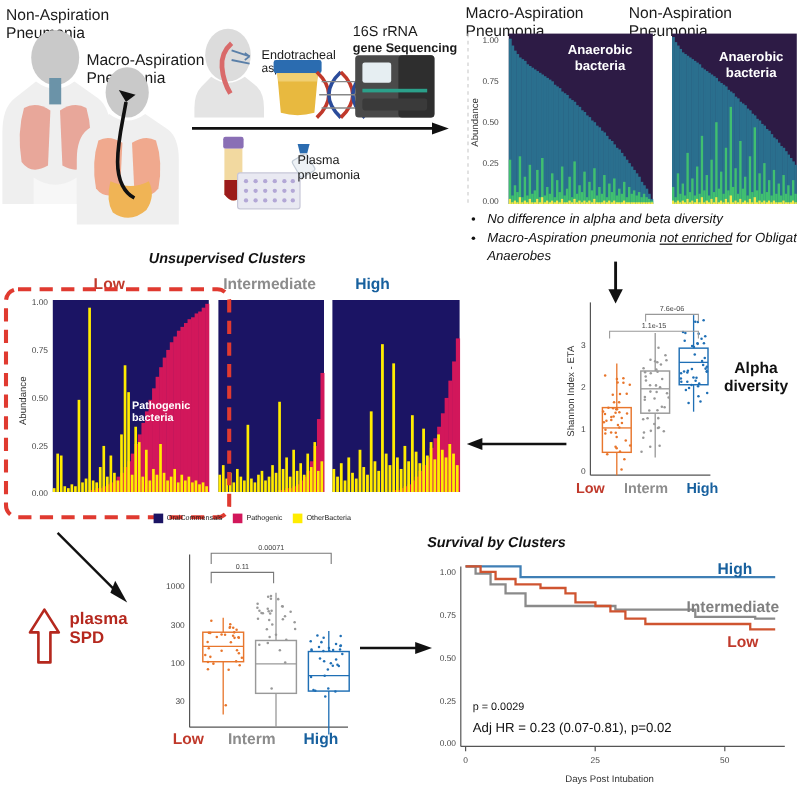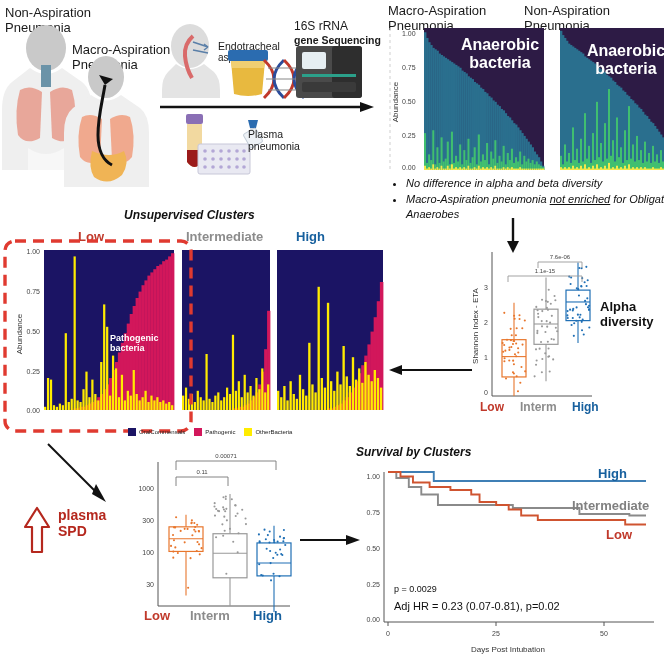--- a/index.html
+++ b/index.html
@@ -8,21 +8,21 @@
   .ttl{font-weight:normal;font-size:13px;color:#1a1a1a;line-height:1.15;}
   .hdr-ul{font-weight:bold;font-style:italic;font-size:12px;color:#111;}
   .lbl-low{color:#c0392b;font-weight:bold;}
   .lbl-int{color:#8c8c8c;font-weight:bold;}
   .lbl-high{color:#17609e;font-weight:bold;}
   .axis-title{font-size:8px;fill:#333;}
   .tick{font-size:7px;fill:#444;font-family:"Liberation Sans",sans-serif;}
   .bullets{font-style:italic;font-size:11px;color:#111;line-height:1.35;margin:0;padding-left:14px;}
   .bullets li{margin-bottom:1px;}
   .u{text-decoration:underline;}
-  .anaerobic{position:absolute;color:#fff;font-weight:bold;font-size:16px;line-height:1.15;text-align:center;}
+  .anaerobic{position:absolute;color:#fff;font-weight:bold;font-size:11px;line-height:1.15;text-align:center;}
   .pathog{position:absolute;color:#fff;font-weight:bold;font-size:9px;line-height:1.15;}
   .legend-item{display:flex;align-items:center;gap:3px;font-size:6px;color:#222;}
   .sw{width:8px;height:8px;display:inline-block;}
   .alpha-txt{font-weight:bold;font-size:13px;color:#111;line-height:1.15;}
   .spd-txt{font-weight:bold;font-size:14px;color:#b5281e;line-height:1.15;}
   .surv-stat1{font-size:9px;color:#111;}
   .surv-stat2{font-size:11px;color:#111;}
   .pv{font-size:6px;fill:#444;}
   svg{display:block;overflow:visible;}
 </style>
@@ -909,21 +909,21 @@
       <circle cx="115.7449853133154" cy="75.86812119338657" r="1.05" fill="#1f6fb5"></circle>
     </g>
   <path d="M72 22 L72 16 L116 16 L116 22" stroke="#999" stroke-width="0.9" fill="none"></path>
   <text class="pv" x="94" y="13" text-anchor="middle">7.6e-06</text>
   <path d="M42 36 L42 30 L116 30 L116 36" stroke="#999" stroke-width="0.9" fill="none"></path>
   <text class="pv" x="79" y="27" text-anchor="middle">1.1e-15</text>
 </svg>
 <div class="abs lbl-low" style="left:480px;top:400px;font-size:12px;">Low</div>
 <div class="abs lbl-int" style="left:520px;top:400px;font-size:12px;">Interm</div>
 <div class="abs lbl-high" style="left:572px;top:400px;font-size:12px;">High</div>
-<div class="abs alpha-txt" style="left:600px;top:300px;width:60px;">
+<div class="abs alpha-txt" style="left:600px;top:300px;width:60px;text-align:center;">
   <div>Alpha</div>
   <div>diversity</div>
 </div>
 
 <svg class="abs" style="left:36px;top:436px;" width="92" height="112" viewBox="0 0 92 112">
   <line x1="12" y1="8" x2="62" y2="58" stroke="#111" stroke-width="2"></line>
   <path d="M70 66 L56 58 L60 48 Z" fill="#111"></path>
 </svg>
 <svg class="abs" style="left:22px;top:505px;" width="30" height="50" viewBox="0 0 30 50">
   <path d="M15 3 L27 22 L20 22 L20 47 L10 47 L10 22 L3 22 Z" fill="none" stroke="#b5281e" stroke-width="2.2" stroke-linejoin="round"></path>

